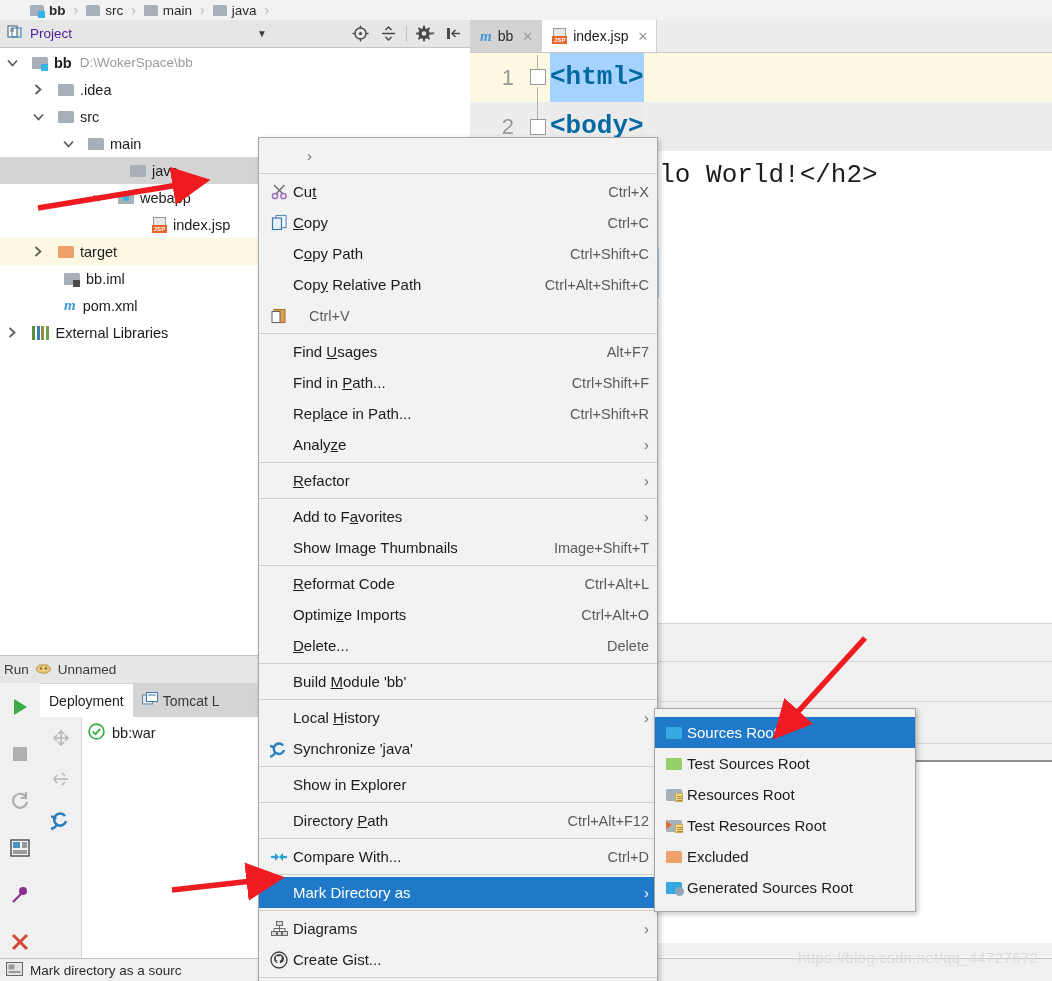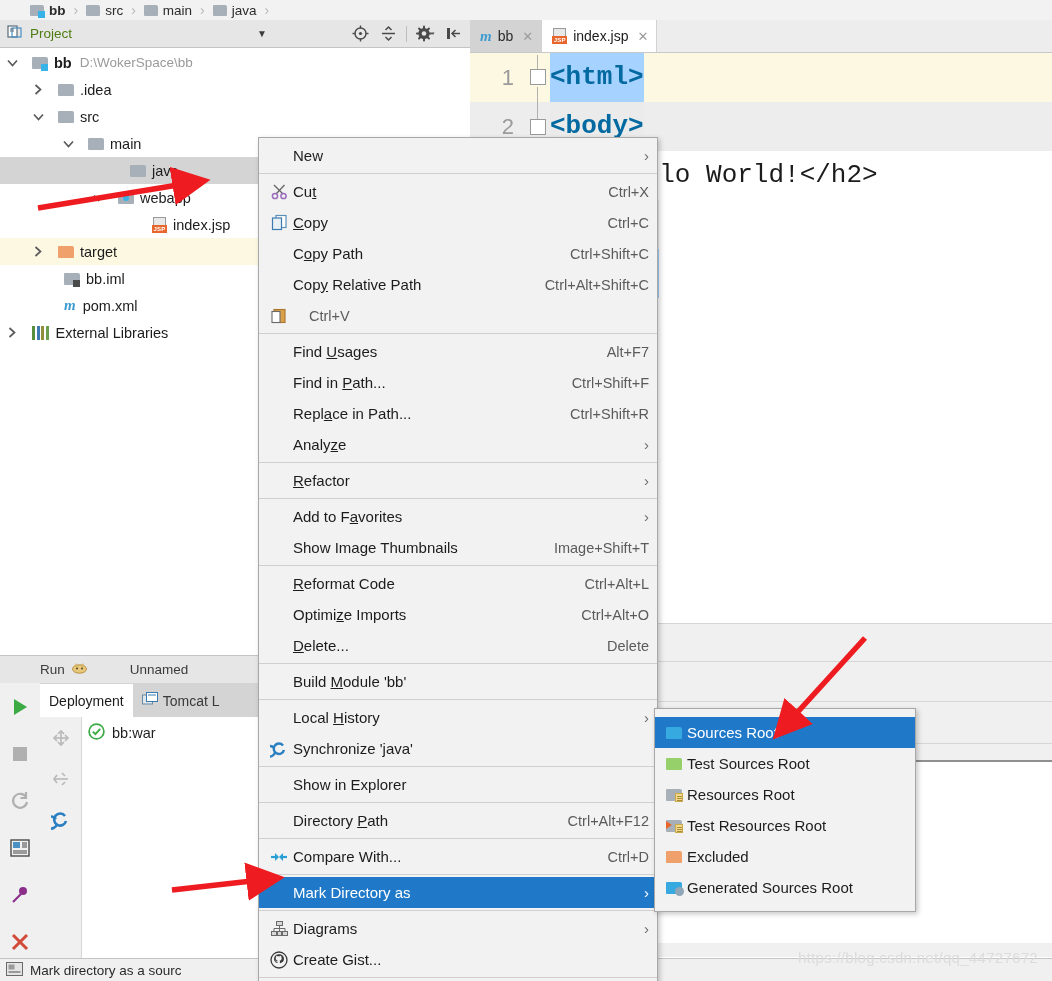--- a/index.html
+++ b/index.html
@@ -35,21 +35,21 @@
   .crumb-label.bold { font-weight: bold; }
   .crumb-sep { color: #b8b8b8; margin: 0 8px; font-size: 14px; }
 
   
   .proj-header {
     position: absolute; left: 0; top: 20px; width: 470px; height: 28px;
     background: #e6e6e6; border-bottom: 1px solid #c4c4c4;
     display: flex; align-items: center;
   }
   .proj-header .pico { margin-left: 7px; margin-right: 7px; }
-  .proj-title { font-size: 13.5px; color: #4d7c0f; }
+  .proj-title { font-size: 13.5px; color: #4c1d95; }
   .proj-caret { margin-left: auto; margin-right: 0px; color: #3c3c3c; font-size: 10px; }
   .proj-tools { display: flex; align-items: center; gap: 2px; padding-right: 4px; }
   .tbtn { width: 26px; height: 26px; display:flex; align-items:center; justify-content:center; }
   .tsep { width: 1px; height: 16px; background: #bdbdbd; margin: 0 3px; }
 
   
   .tree {
     position: absolute; left: 0; top: 49px; width: 470px; height: 606px;
     background: #ffffff; overflow: hidden;
   }
@@ -122,21 +122,21 @@
     position:absolute; left:182px; top:137px; width:400px; height:183px; background:#ffffff;
     border-top: 2px solid #8f8f8f;
   }
 
   
   .run-header {
     position:absolute; left:0; top:655px; width:260px; height:28px;
     background:#e6e6e6; display:flex; align-items:center; gap:6px; padding-left:4px;
     border-top:1px solid #c4c4c4;
   }
-  .run-header .lbl { font-size:13.5px; color:#3b3b3b;margin-left:36px; }
+  .run-header .lbl { font-size:13.5px; color:#3b3b3b; }
   .run-body { position:absolute; left:0; top:683px; width:260px; height:275px; background:#f0f0f0; }
   .run-gutter { position:absolute; left:0; top:0; width:40px; height:275px; background:#f0f0f0; }
   .gbtn { width:40px; height:47px; display:flex; align-items:center; justify-content:center; }
   .run-tabs { position:absolute; left:40px; top:0; width:220px; height:34px; background:#d4d4d4; display:flex; align-items:flex-end; }
   .rtab { height:33px; display:flex; align-items:center; padding:0 9px; font-size:14px; gap:5px; }
   .rtab.active { background:#ffffff; color:#1b1b1b; }
   .rtab.inactive { background:#d4d4d4; color:#3a3a3a; }
   .run-content { position:absolute; left:40px; top:34px; width:220px; height:241px; background:#ffffff; display:flex; }
   .run-sidebar { width:42px; height:241px; background:#f0f0f0; border-right:1px solid #d8d8d8; }
   .sbtn { width:42px; height:41px; display:flex; align-items:center; justify-content:center; }
@@ -608,21 +608,20 @@
           <rect x="2.5" y="9" width="12" height="2" fill="#9a9a9a"></rect>
         </svg>
     </span>
     <span>Mark directory as a sourc</span>
   </div>
 
   <div class="ctx">
 
     <div class="mi">
       <span class="ico"></span>
-      <span class="mlabel">New</span>
       <span class="sub">›</span>
     </div>
     <div class="msep"></div>
 
     <div class="mi">
       <span class="ico">
         <svg width="17" height="17" viewBox="0 0 17 17">
             <g stroke="#6a6a6a" stroke-width="1.4" fill="none">
               <line x1="3" y1="2" x2="12" y2="11"></line>
               <line x1="13.5" y1="2" x2="5" y2="11"></line>

